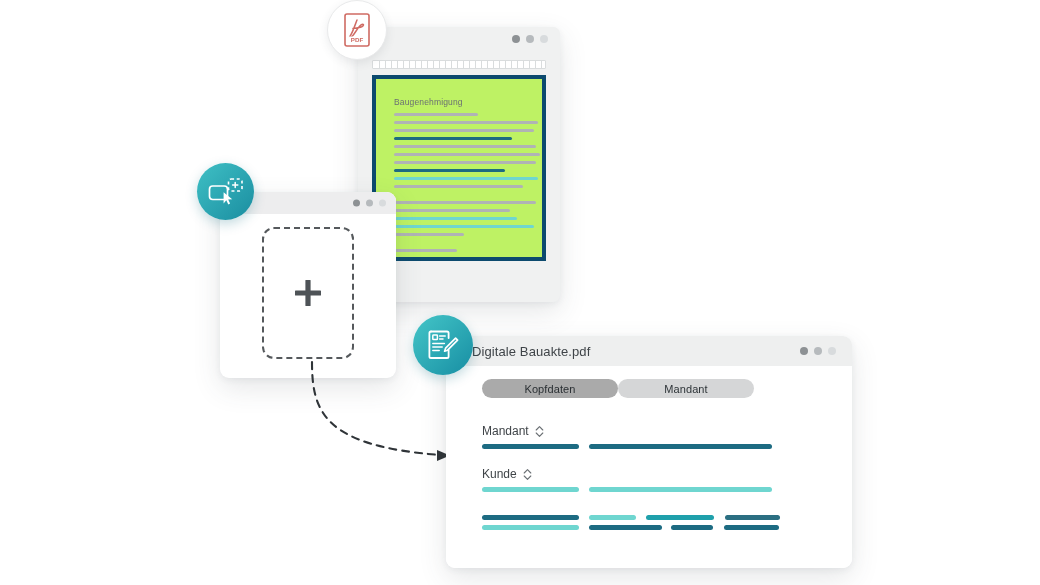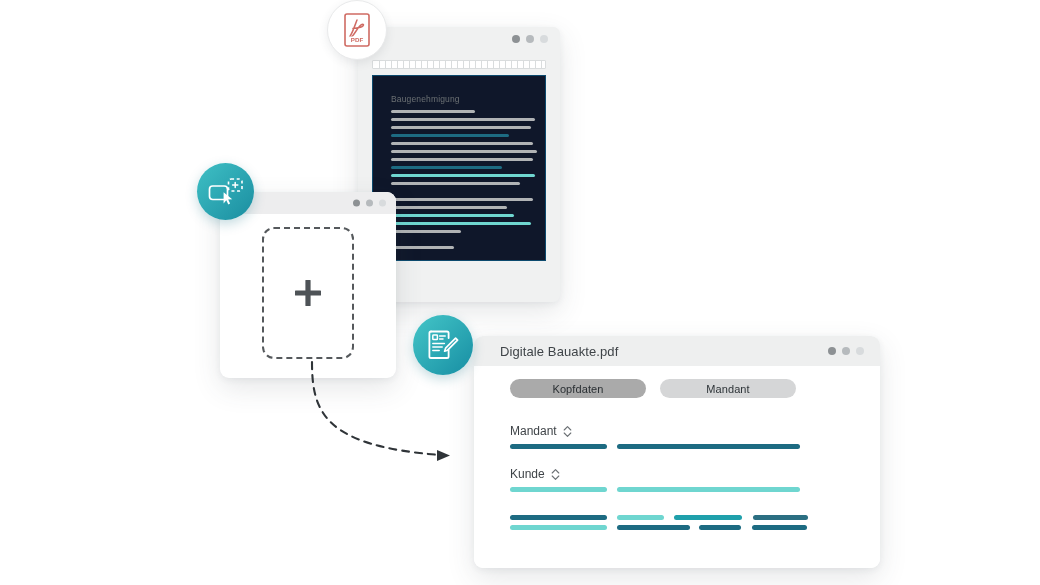--- a/index.html
+++ b/index.html
@@ -82,22 +82,22 @@
     width: 1px;
     height: 100%;
     background: #d9dcdd;
   }
   .doc-page {
     position: absolute;
     left: 14px;
     top: 48px;
     width: 174px;
     height: 186px;
-    background: #0f172a;
-    border: 1px solid #0c4a6e;
+    background: #bef264;
+    border: 4px solid #0c4a6e;
     box-sizing: border-box;
   }
   .doc-title {
     position: absolute;
     left: 18px;
     top: 18px;
     font-size: 8.5px;
     color: #6b7073;
     letter-spacing: .15px;
   }
@@ -141,21 +141,20 @@
     transform: translate(-50%,-50%);
   }
 
   
   #form-window {
     left: 446px;
     top: 336px;
     width: 406px;
     height: 232px;
     border-radius: 9px;
-    margin-left: 28px;
   }
   #form-window .win-bar {
     background: #eeefef;
     height: 30px;
     border-radius: 9px 9px 0 0;
   }
   #form-window .win-title { padding-left: 26px; font-size: 13px; color: #3f4448; }
   #form-window .dots { right: 16px; }
   .form-body {
     position: absolute;
@@ -163,21 +162,21 @@
     width: 100%;
     height: calc(100% - 30px);
     background: #fff;
     border-radius: 0 0 9px 9px;
   }
   .tabs {
     position: absolute;
     left: 36px;
     top: 13px;
     display: flex;
-    gap: 14px;
+    gap: 0;
   }
   .tab {
     width: 136px;
     height: 19px;
     border-radius: 10px;
     display: flex;
     align-items: center;
     justify-content: center;
     font-size: 11px;
     color: #2e3438;

